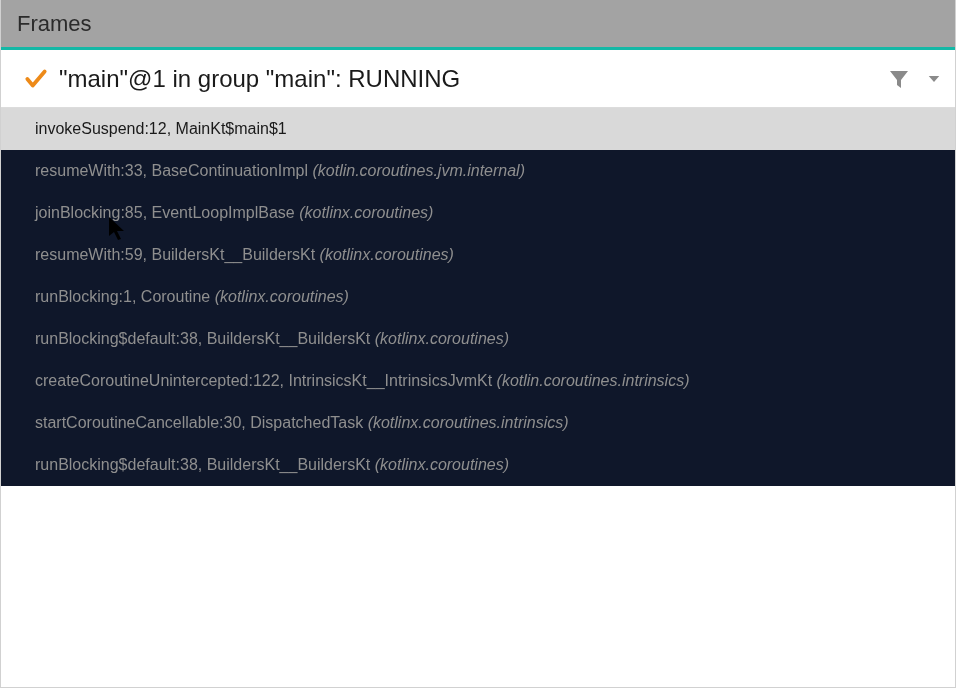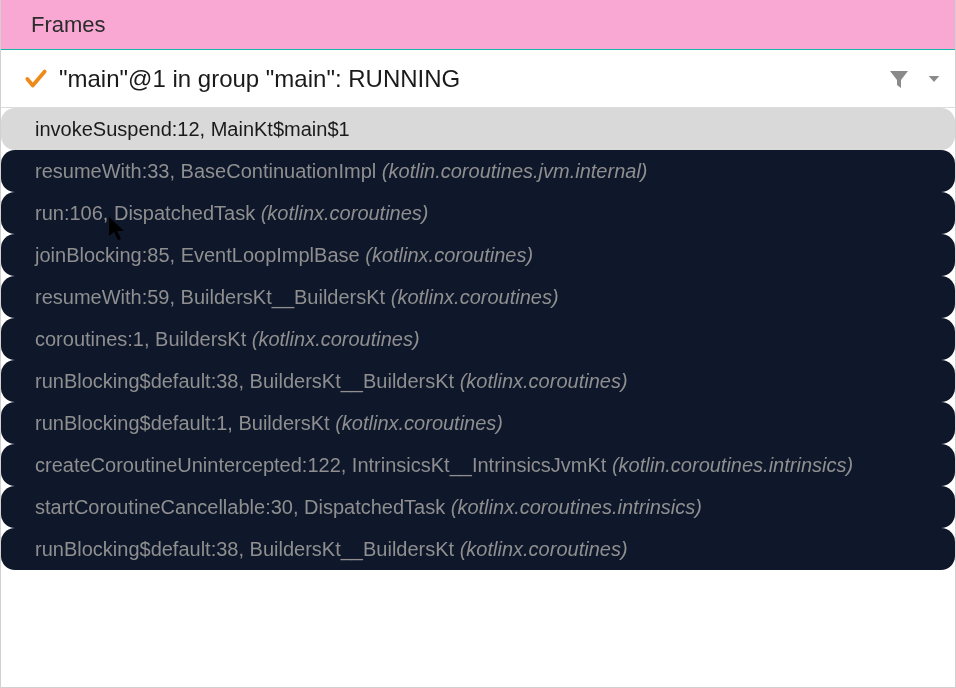--- a/index.html
+++ b/index.html
@@ -12,26 +12,26 @@
   .panel {
     width: 956px;
     height: 688px;
     border: 1px solid #d1d1d1;
     border-top: none;
     background: #fff;
     display: flex;
     flex-direction: column;
   }
   .tab-bar {
-    background: #f9a8d4;
-    border-bottom: 1px solid #14b8a6;
+    background: #a3a3a3;
+    border-bottom: 3px solid #14b8a6;
     height: 50px;
     display: flex;
     align-items: center;
-    padding-left: 30px;
+    padding-left: 16px;
     font-size: 22px;
     color: #2b2b2b;
   }
   .thread-row {
     display: flex;
     align-items: center;
     height: 58px;
     border-bottom: 1px solid #dcdcdc;
     padding: 0 12px 0 22px;
     font-size: 24px;
@@ -54,26 +54,25 @@
     color: #8a8a8a;
     margin-left: 14px;
   }
   .frames-list {
     flex: 1;
     overflow: hidden;
     display: flex;
     flex-direction: column;
   }
   .frame {
-    font-size: 20px;
+    font-size: 16px;
     padding: 4px 0 4px 34px;
     line-height: 34px;
     white-space: nowrap;
     overflow: hidden;
-    border-radius: 14px;
   }
   .frame.selected {
     background: #d9d9d9;
     color: #1a1a1a;
   }
   .frame.lib {
     background: #0f172a;
     color: #8f8f8f;
   }
   .frame.user {
@@ -118,26 +117,24 @@
     </svg>
     <svg class="dropdown-icon" width="18" height="18" viewBox="0 0 24 24">
       <path d="M5 8 L12 16 L19 8 Z" fill="#8a8a8a"></path>
     </svg>
   </div>
 
   <div class="frames-list" style="position:relative;">
     <div id="frames-main">
         <div class="frame selected"><span>invokeSuspend:12, MainKt$main$1</span></div>
         <div class="frame lib"><span>resumeWith:33, BaseContinuationImpl </span><span class="pkg">(kotlin.coroutines.jvm.internal)</span></div>
-        <div class="frame lib"><span>run:106, DispatchedTask </span><span class="pkg">(kotlinx.coroutines)</span></div>
         <div class="frame lib"><span>joinBlocking:85, EventLoopImplBase </span><span class="pkg">(kotlinx.coroutines)</span></div>
         <div class="frame lib"><span>resumeWith:59, BuildersKt__BuildersKt </span><span class="pkg">(kotlinx.coroutines)</span></div>
-        <div class="frame lib"><span>coroutines:1, BuildersKt </span><span class="pkg">(kotlinx.coroutines)</span></div>
+        <div class="frame lib"><span>runBlocking:1, Coroutine </span><span class="pkg">(kotlinx.coroutines)</span></div>
         <div class="frame lib"><span>runBlocking$default:38, BuildersKt__BuildersKt </span><span class="pkg">(kotlinx.coroutines)</span></div>
-        <div class="frame lib"><span>runBlocking$default:1, BuildersKt </span><span class="pkg">(kotlinx.coroutines)</span></div>
       </div>
     <div id="frames-creation">
         <div class="frame lib"><span>createCoroutineUnintercepted:122, IntrinsicsKt__IntrinsicsJvmKt </span><span class="pkg">(kotlin.coroutines.intrinsics)</span></div>
         <div class="frame lib"><span>startCoroutineCancellable:30, DispatchedTask </span><span class="pkg">(kotlinx.coroutines.intrinsics)</span></div>
         <div class="frame lib"><span>runBlocking$default:38, BuildersKt__BuildersKt </span><span class="pkg">(kotlinx.coroutines)</span></div>
       </div>
 
     <svg width="22" height="26" style="position:absolute; left:106px; top:108px; pointer-events:none;">
       <path d="M2 1 L2 20 L7 16 L11 24 L14 23 L10 15 L17 15 Z" fill="#000"></path>
     </svg>

